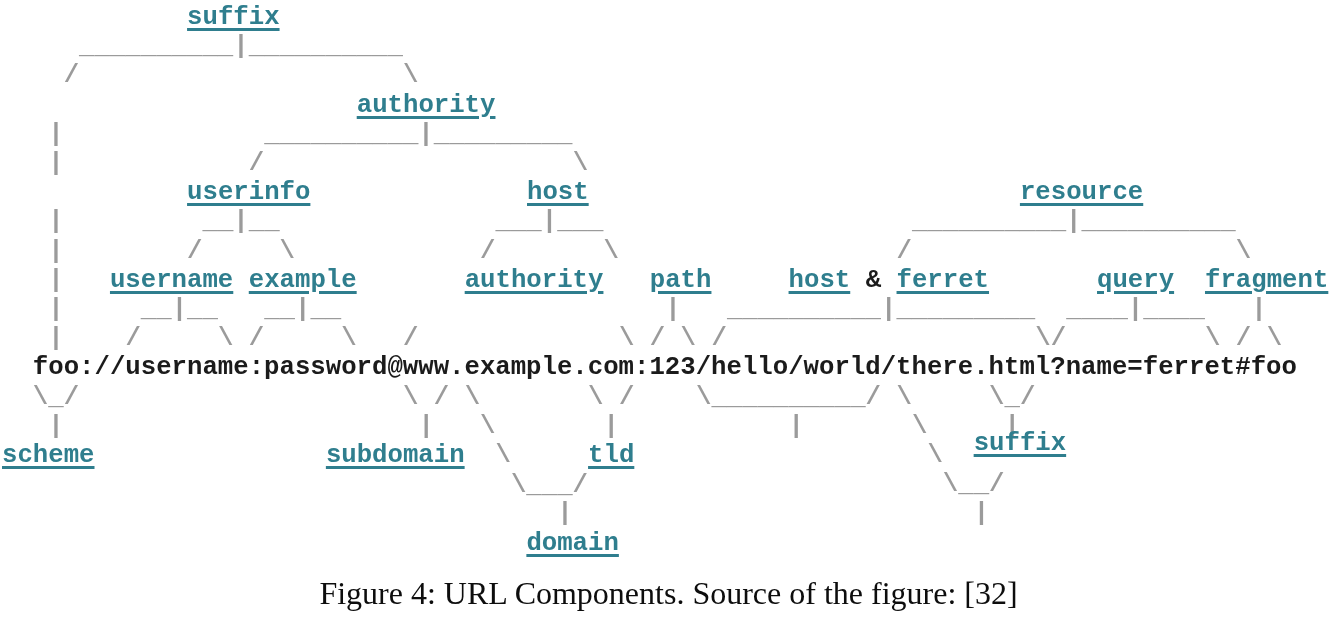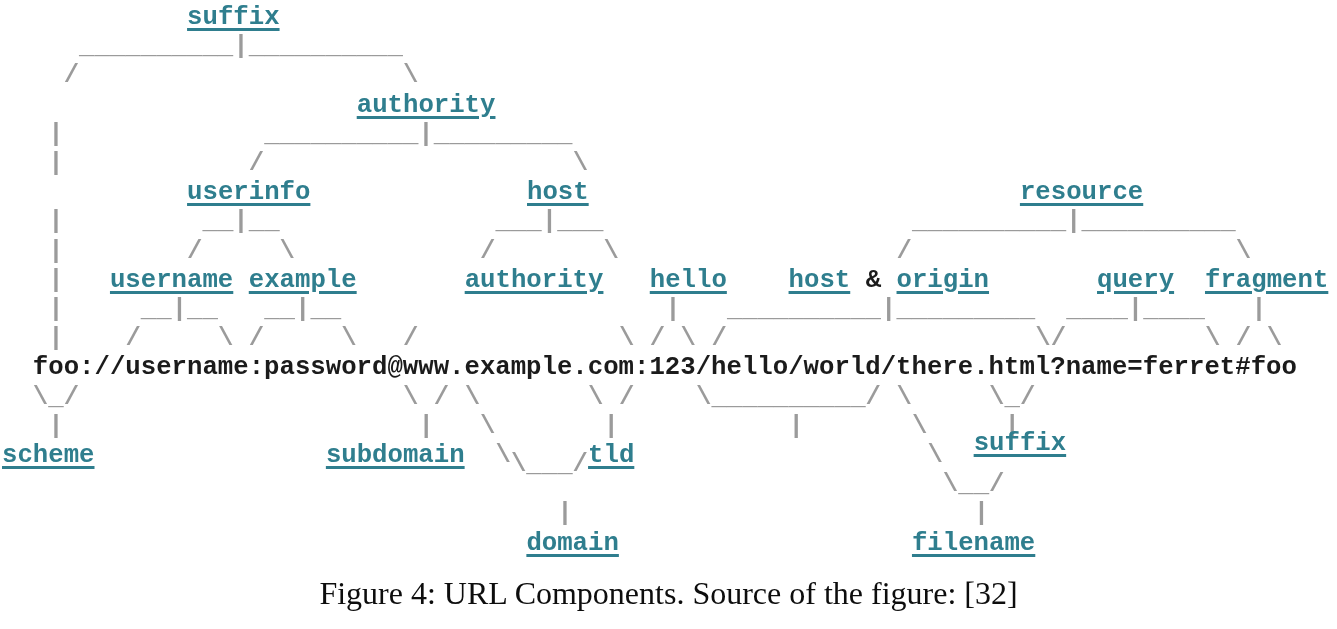--- a/index.html
+++ b/index.html
@@ -65,24 +65,24 @@
       <span class="cell c-line" style="left: 187.076px; top: 236.6px;">/</span>
       <span class="cell c-line" style="left: 279.614px; top: 236.6px;">\</span>
       <span class="cell c-line" style="left: 480.113px; top: 236.6px;">/</span>
       <span class="cell c-line" style="left: 603.497px; top: 236.6px;">\</span>
       <span class="cell c-line" style="left: 896.534px; top: 236.6px;">/</span>
       <span class="cell c-line" style="left: 1235.84px; top: 236.6px;">\</span>
       <span class="cell c-line" style="left: 48.269px; top: 265.8px;">|</span>
       <span class="cell c-label" style="left: 109.961px; top: 265.8px;">username</span>
       <span class="cell c-label" style="left: 248.768px; top: 265.8px;">example</span>
       <span class="cell c-label" style="left: 464.69px; top: 265.8px;">authority</span>
-      <span class="cell c-label" style="left: 649.766px; top: 265.8px;">hello</span>
+      <span class="cell c-label" style="left: 649.766px; top: 265.8px;">path</span>
       <span class="cell c-label" style="left: 788.573px; top: 265.8px;">host</span>
       <span class="cell c-amp" style="left: 865.688px; top: 265.8px;">&amp;</span>
-      <span class="cell c-label" style="left: 896.534px; top: 265.8px;">origin</span>
+      <span class="cell c-label" style="left: 896.534px; top: 265.8px;">ferret</span>
       <span class="cell c-label" style="left: 1097.03px; top: 265.8px;">query</span>
       <span class="cell c-label" style="left: 1204.99px; top: 265.8px;">fragment</span>
       <span class="cell c-line" style="left: 48.269px; top: 295px;">|</span>
       <span class="cell c-line" style="left: 140.807px; top: 295px;">__|__</span>
       <span class="cell c-line" style="left: 264.191px; top: 295px;">__|__</span>
       <span class="cell c-line" style="left: 665.189px; top: 295px;">|</span>
       <span class="cell c-line" style="left: 726.881px; top: 295px;">__________|_________</span>
       <span class="cell c-line" style="left: 1066.19px; top: 295px;">____|____</span>
       <span class="cell c-line" style="left: 1251.26px; top: 295px;">|</span>
       <span class="cell c-line" style="left: 48.269px; top: 324.2px;">|</span>
@@ -116,21 +116,20 @@
       <span class="cell c-line" style="left: 603.497px; top: 411.8px;">|</span>
       <span class="cell c-line" style="left: 788.573px; top: 411.8px;">|</span>
       <span class="cell c-line" style="left: 911.957px; top: 411.8px;">\</span>
       <span class="cell c-line" style="left: 1004.5px; top: 411.8px;">|</span>
       <span class="cell c-label" style="left: 2px; top: 441px;">scheme</span>
       <span class="cell c-label" style="left: 325.883px; top: 441px;">subdomain</span>
       <span class="cell c-line" style="left: 495.536px; top: 441px;">\</span>
       <span class="cell c-label" style="left: 588.074px; top: 441px;">tld</span>
       <span class="cell c-line" style="left: 927.38px; top: 441px;">\</span>
       <span class="cell c-label" style="left: 973.649px; top: 429px;">suffix</span>
-      <span class="cell c-line" style="left: 510.959px; top: 450px;">\___/</span>
+      <span class="cell c-line" style="left: 510.959px; top: 471px;">\___/</span>
       <span class="cell c-line" style="left: 942.803px; top: 470.2px;">\__/</span>
       <span class="cell c-line" style="left: 557.228px; top: 499.4px;">|</span>
       <span class="cell c-line" style="left: 973.649px; top: 499.4px;">|</span>
       <span class="cell c-label" style="left: 526.382px; top: 528.6px;">domain</span>
-      <span class="cell c-label" style="left: 911.957px; top: 528.6px;">filename</span>
     </div>
   <div class="caption">Figure 4: URL Components. Source of the figure: [32]</div>
 </div>
 
 </body></html>

